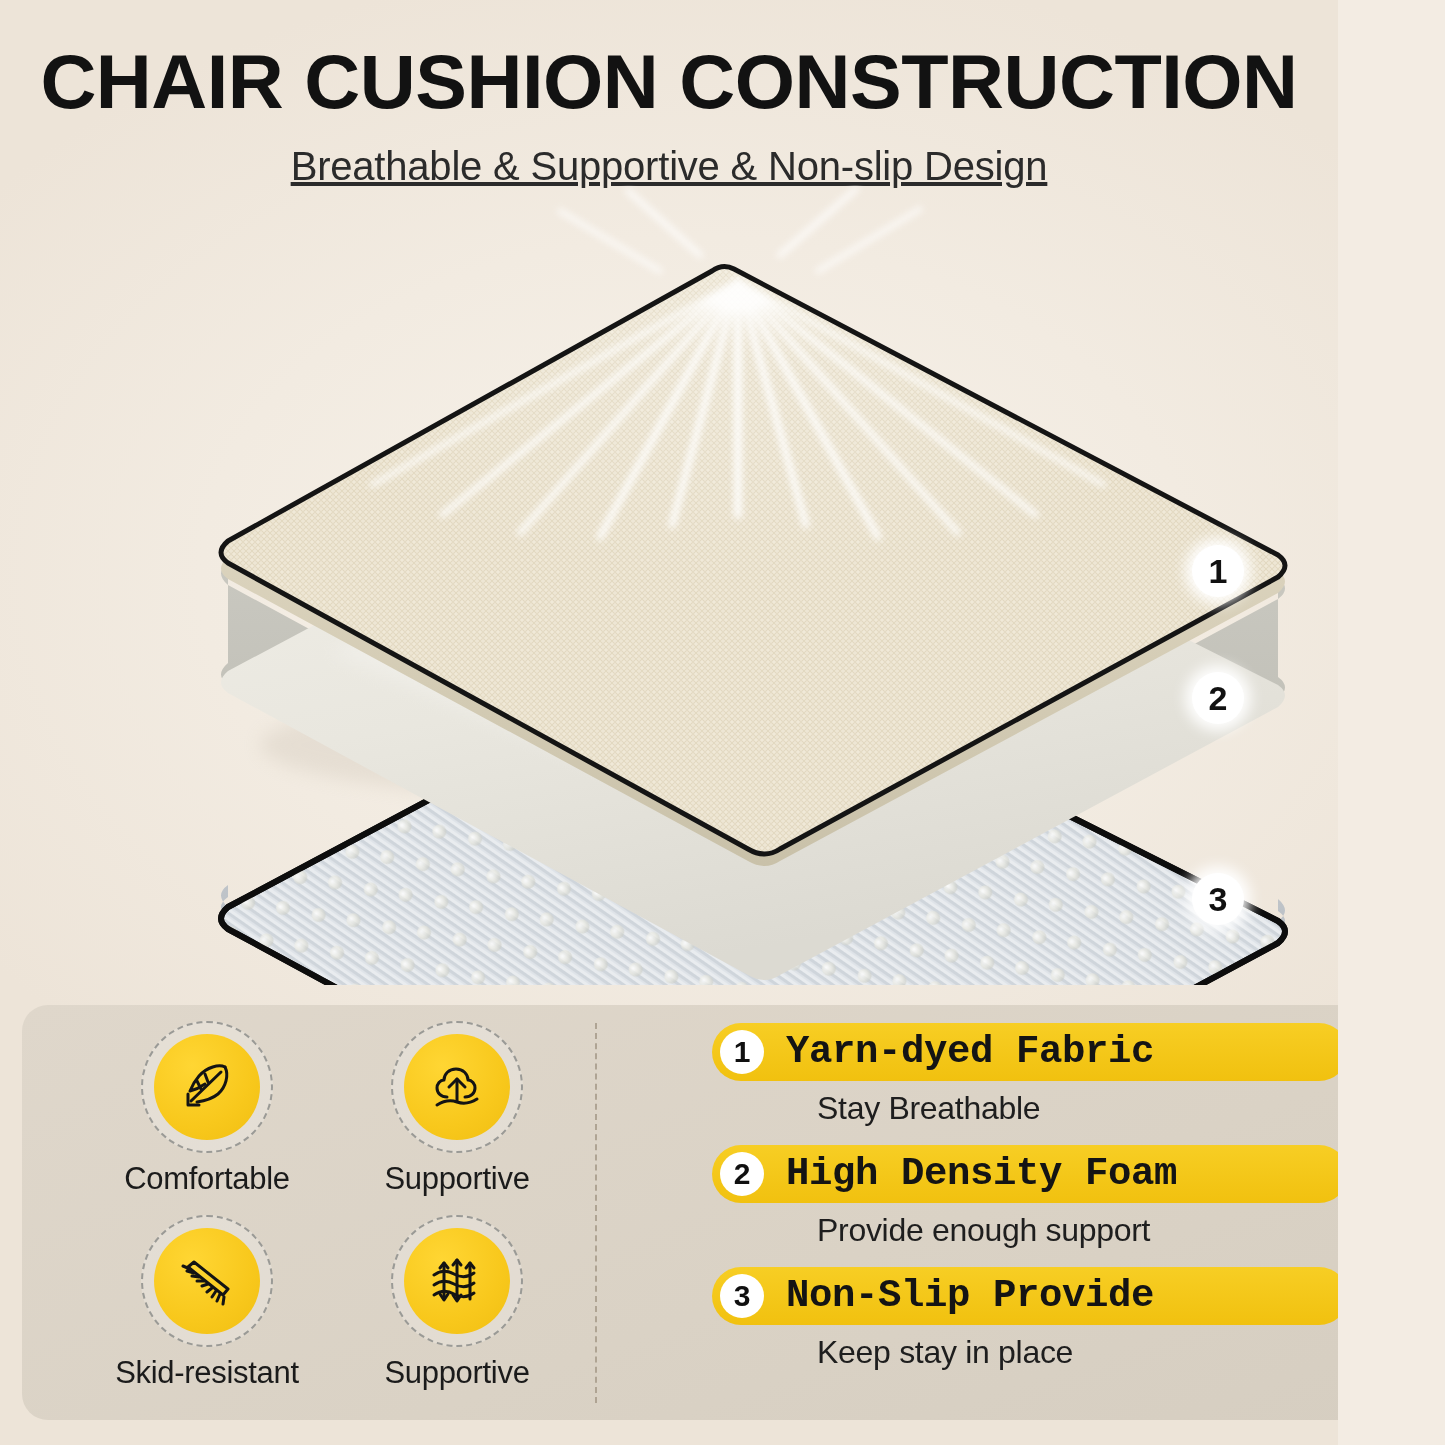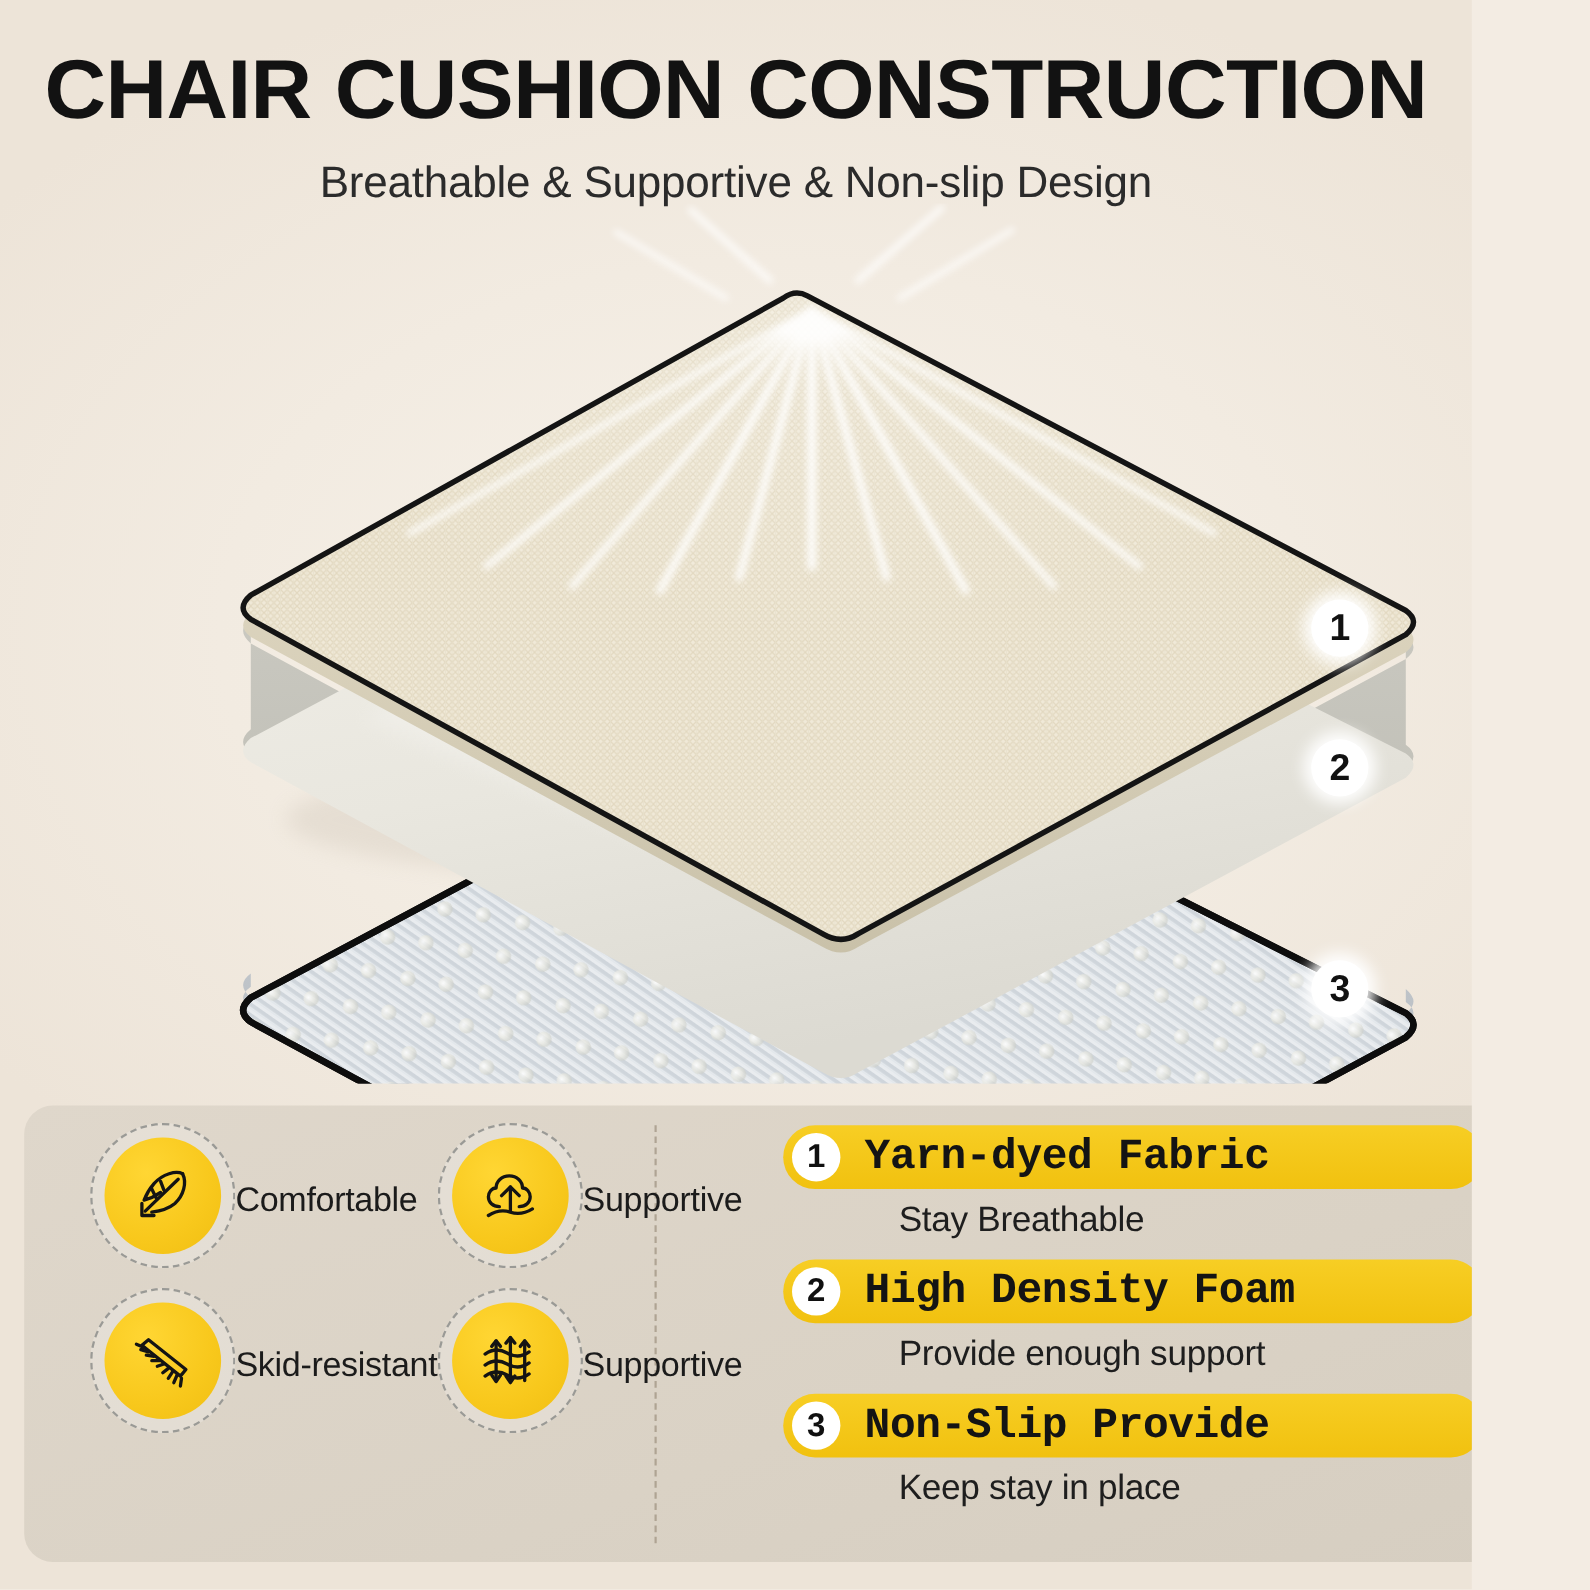--- a/index.html
+++ b/index.html
@@ -41,20 +41,21 @@
     line-height: 1.0;
     font-stretch: condensed;
     transform: scaleX(1.02);
   }
   .subtitle {
     margin-top: 24px;
     font-size: 40px;
     font-weight: 400;
     color: #2B2B2B;
     letter-spacing: -0.2px;
+    text-decoration: underline;
   }
 
   
   .hero {
     position: absolute;
     top: 185px;
     left: 0;
     width: 1445px;
     height: 800px;
   }
@@ -104,21 +105,21 @@
     position: absolute;
     left: 60px;
     top: 16px;
     width: 500px;
     display: grid;
     grid-template-columns: 1fr 1fr;
     grid-row-gap: 18px;
   }
   .feature {
     display: flex;
-    flex-direction: row;
+    flex-direction: column;
     align-items: center;
   }
   .icon-ring {
     width: 132px; height: 132px;
     border-radius: 50%;
     border: 2px dashed #9A9A96;
     display: flex;
     align-items: center;
     justify-content: center;
     background: rgba(255,255,255,0.22);

